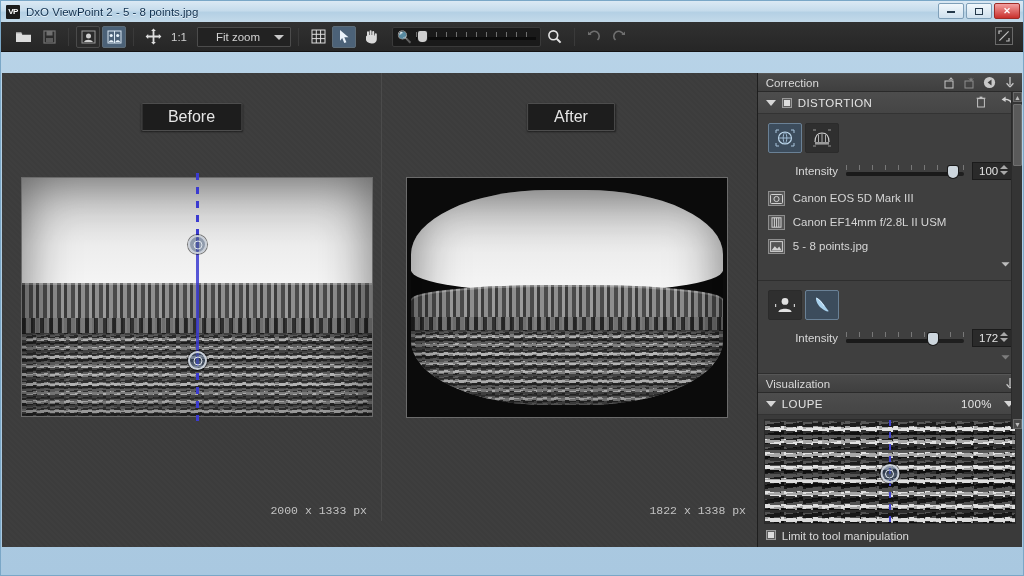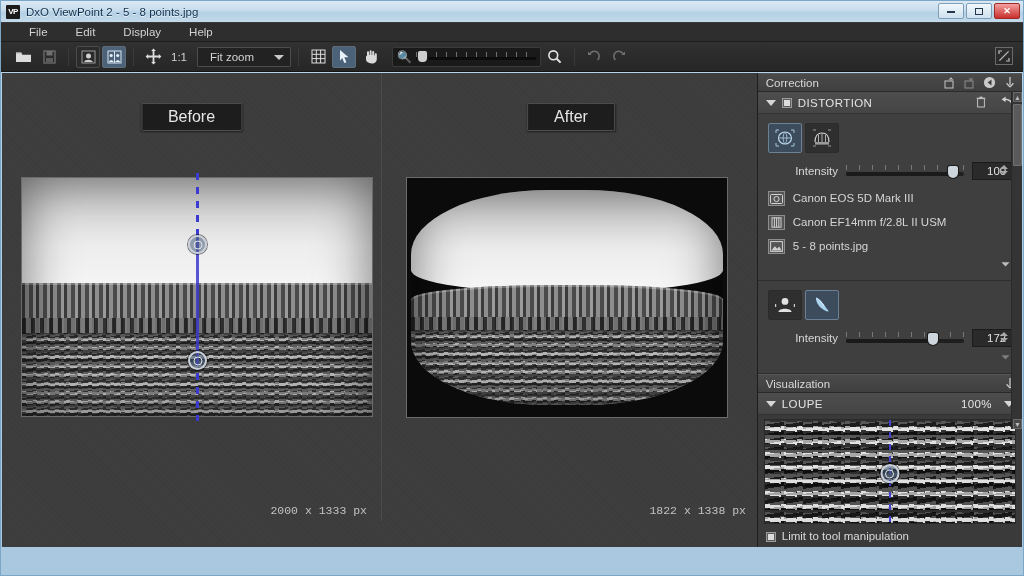--- a/index.html
+++ b/index.html
@@ -67,21 +67,21 @@
     width:24px;height:22px; display:flex;align-items:center;justify-content:center;
     border-radius:2px; position:relative;
   }
   .tb-btn.boxed { border:1px solid #4a4a4a; background:#2b2b2b; }
   .tb-btn.active { border:1px solid #5d6c78; background:#4c6278; }
   .tb-sep { width:1px;height:18px;background:#161616;border-right:1px solid #3a3a3a; margin:0 5px; }
   .tb-text { color:#d0d0d0; font-size:11.5px; padding:0 4px; }
   #zoom-select {
     height:20px; min-width:94px; background:#222; border:1px solid #4c4c4c;
     color:#d2d2d2; font-size:11.5px; display:flex;align-items:center;
-    padding:0 12px; border-radius:1px; margin-left:4px; position:relative;
+    padding:0 18px; border-radius:1px; margin-left:4px; position:relative;
   }
   #zoom-select .caret { position:absolute; right:6px; top:7px;
     border-left:5px solid transparent;border-right:5px solid transparent;border-top:5px solid #c9c9c9;}
   #zoom-slider-wrap {
     display:flex;align-items:center;gap:4px; margin-left:8px;
     background:#1a1a1a; border:1px solid #3a3a3a; height:20px; padding:0 4px; border-radius:2px;
   }
   #zoom-track { width:120px;height:11px; position:relative; }
   #zoom-track .rail { position:absolute; left:0; right:0; top:6px; height:3px; background:#0c0c0c; }
   #zoom-track .ticks { position:absolute; left:0;right:0;top:1px;height:5px;
@@ -215,21 +215,21 @@
   .slider-label { color:#d8d8d8; font-size:11.5px; }
   .sl { position:relative; width:118px; height:13px; }
   .sl .ticks { position:absolute; left:0;right:0;top:0;height:5px;
     background-image:repeating-linear-gradient(to right, #8a8a8a 0 1px, transparent 1px 13px); opacity:.75;}
   .sl .rail { position:absolute; left:0;right:0; top:7px; height:4px; background:#1f1f1f; border-radius:2px; }
   .sl .fill { position:absolute; left:0; top:7px; height:4px; background:#1a1a1a; border-radius:2px; }
   .sl .knob { position:absolute; top:1px; width:10px;height:12px; background:#cdd6dd;
      border-radius:2px 2px 5px 5px; box-shadow:0 0 0 1px #1a1a1a; }
   .spin {
     width:40px;height:18px; background:#2a2a2a; border:1px solid #1b1b1b; color:#e2e2e2;
-    font-size:11.5px; display:flex; align-items:center; padding-left:14px; position:relative;
+    font-size:11.5px; display:flex; align-items:center; padding-left:6px; position:relative;
   }
   .spin .arrows { position:absolute; right:3px; top:2px; display:flex;flex-direction:column; gap:2px; }
   .spin .ar-up { width:0;height:0;border-left:4px solid transparent;border-right:4px solid transparent;border-bottom:4px solid #a8a8a8;}
   .spin .ar-dn { width:0;height:0;border-left:4px solid transparent;border-right:4px solid transparent;border-top:4px solid #a8a8a8;}
 
   .meta-row { display:flex; align-items:center; gap:8px; height:24px; color:#d5d5d5; font-size:11.5px; }
   .meta-ic { width:17px;height:15px; border:1px solid #8e8e8e; background:#555;
      display:flex;align-items:center;justify-content:center; color:#d9d9d9; font-size:9px; }
   .collapse-row { display:flex; justify-content:flex-end; padding-top:2px; }
   .collapse-ic { color:#bdbdbd; font-size:11px; }
@@ -242,21 +242,21 @@
       repeating-linear-gradient(-9deg, rgba(0,0,0,.55) 0 4px, rgba(255,255,255,.45) 4px 9px),
       linear-gradient(#8d8d8d,#757575);
     background-size: 16px 13px, 19px 15px, 100% 100%;
   }
   #loupe-line {
     position:absolute; left:50%; top:0; bottom:0; width:2px; transform:translateX(-50%);
     background:repeating-linear-gradient(#4242cf 0 6px, transparent 6px 12px);
   }
   #loupe-handle { left:50%; top:44px; transform:translateX(-50%); }
 
-  .footer-chk { display:flex; align-items:flex-end; gap:6px; padding:6px 8px 0 8px; color:#dadada; font-size:11.5px; }
+  .footer-chk { display:flex; align-items:flex-start; gap:6px; padding:6px 8px 0 8px; color:#dadada; font-size:11.5px; }
 
   
   .vscroll { position:absolute; right:0; width:11px; background:#343434; border-left:1px solid #2a2a2a; }
   .vscroll .thumb { position:absolute; left:1px; width:9px; background:#5a5a5a; border:1px solid #707070; border-radius:1px; }
   .vscroll .arw { position:absolute; left:1px; width:9px;height:10px; background:#4a4a4a; border:1px solid #6a6a6a;
      display:flex;align-items:center;justify-content:center; color:#bbb; font-size:7px; }
 
   
   #bottombar {
     position:absolute; left:1px; right:1px; bottom:1px; height:27px;
@@ -290,26 +290,20 @@
         </div>
       <div class="wbtn">
           <span class="sq-max"></span>
         </div>
       <div class="wbtn close">
           <span>✕</span>
         </div>
     </div>
   </div>
 
-  <div id="menubar">
-    <div class="menu-item">File</div>
-    <div class="menu-item">Edit</div>
-    <div class="menu-item">Display</div>
-    <div class="menu-item">Help</div>
-  </div>
 
   <div id="toolbar">
     <div class="tb-btn">
       <svg width="17" height="14" viewBox="0 0 17 14">
           <path d="M1 3h5l1.4 1.8H16V12H1z" fill="#dcdcdc"></path>
           <path d="M1 2.2h5.2l1.2 1.5H1z" fill="#bfbfbf"></path>
         </svg>
     </div>
     <div class="tb-btn">
       <svg width="13" height="14" viewBox="0 0 13 14">

